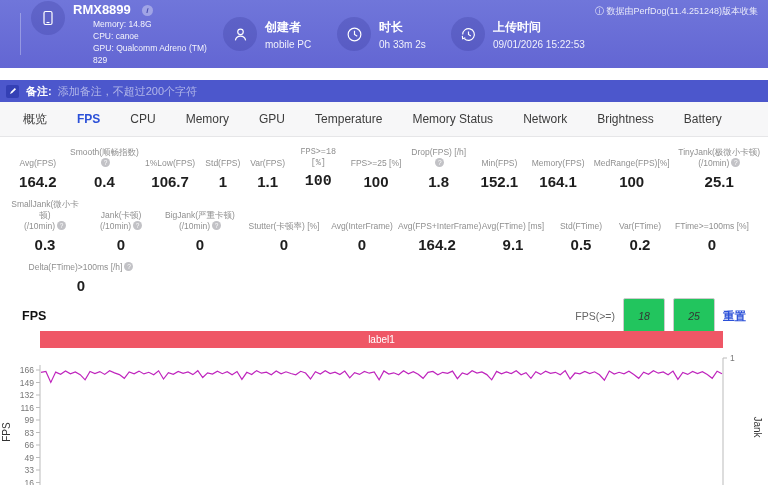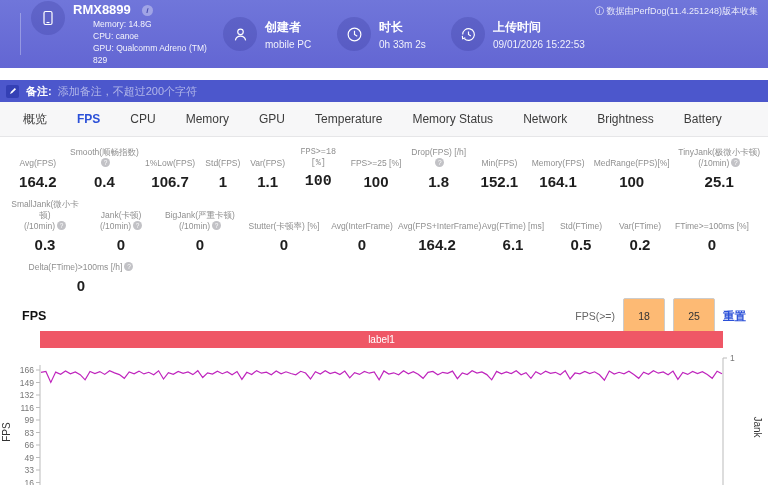--- a/index.html
+++ b/index.html
@@ -58,21 +58,21 @@
   .q-icon { display:inline-block; width:9px; height:9px; border-radius:50%; background:#c2c2c6;
     color:#fff; font-size:6.5px; line-height:9px; text-align:center; vertical-align:1px; margin-left:2px; }
   .m-value { font-size:15px; font-weight:bold; color:#1e1e1e; margin-top:4px; }
 
   
   .fps-head { display:flex; align-items:center; padding:4px 22px 2px 22px; height:24px; }
   .fps-title { font-size:12.5px; font-weight:bold; color:#111; }
   .fps-ctrl { margin-left:auto; display:flex; align-items:center; gap:8px; }
   .fps-ctrl .lbl { font-size:10.5px; color:#666; }
   .fps-input { width:42px; height:36px; border:1px solid #ccc; border-radius:2px;
-    font-size:10.5px; text-align:center; color:#333; background:#fdba74; font-family:inherit; }
+    font-size:10.5px; text-align:center; color:#333; background:#22c55e; font-family:inherit;font-style:italic; }
   .reset-btn { font-size:11.5px; color:#2b50d8; font-weight:bold; background:none; border:none;
     cursor:pointer; font-family:inherit; }
 
   .chart-wrap { position:relative; }
   svg text { font-family:"Liberation Sans","DejaVu Sans",sans-serif; }
 </style>
 </head>
 <body>
 
 <div class="hdr">
@@ -278,21 +278,21 @@
       <div class="m-cell" style="width: 78px;">
         <div class="m-label">
           <span class="ln">Avg(FPS+InterFrame)</span>
         </div>
         <div class="m-value">164.2</div>
       </div>
       <div class="m-cell" style="width: 74px;">
         <div class="m-label">
           <span class="ln">Avg(FTime) [ms]</span>
         </div>
-        <div class="m-value">6.1</div>
+        <div class="m-value">9.1</div>
       </div>
       <div class="m-cell" style="width: 62px;">
         <div class="m-label">
           <span class="ln">Std(FTime)</span>
         </div>
         <div class="m-value">0.5</div>
       </div>
       <div class="m-cell" style="width: 56px;">
         <div class="m-label">
           <span class="ln">Var(FTime)</span>

